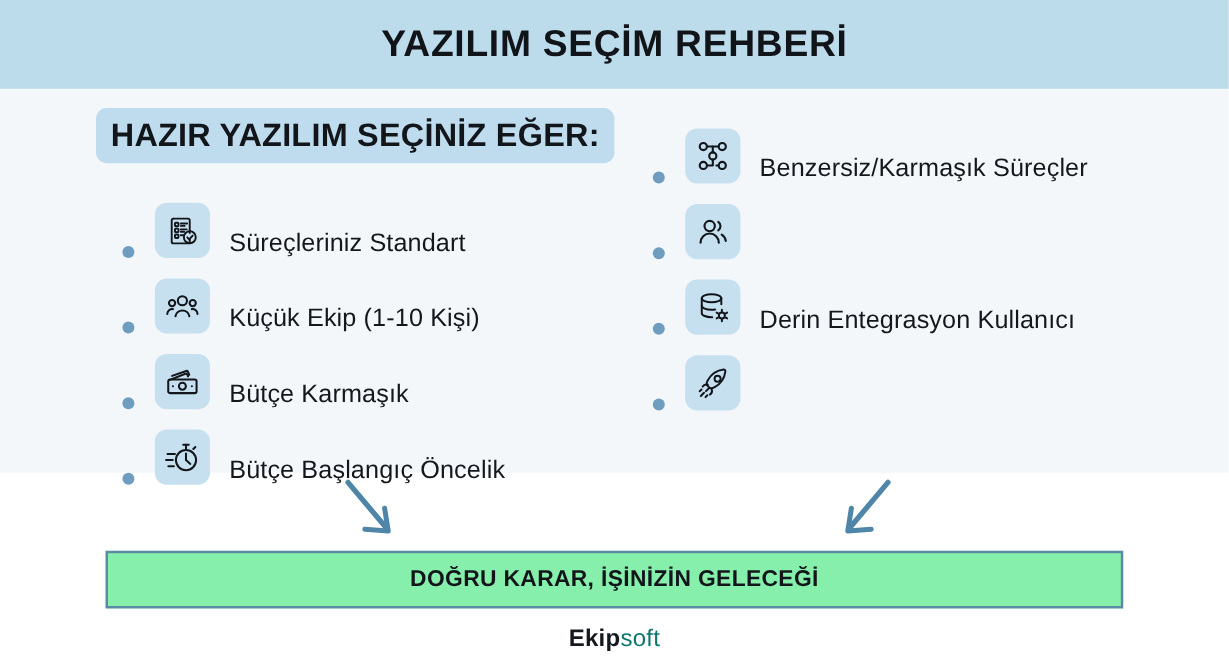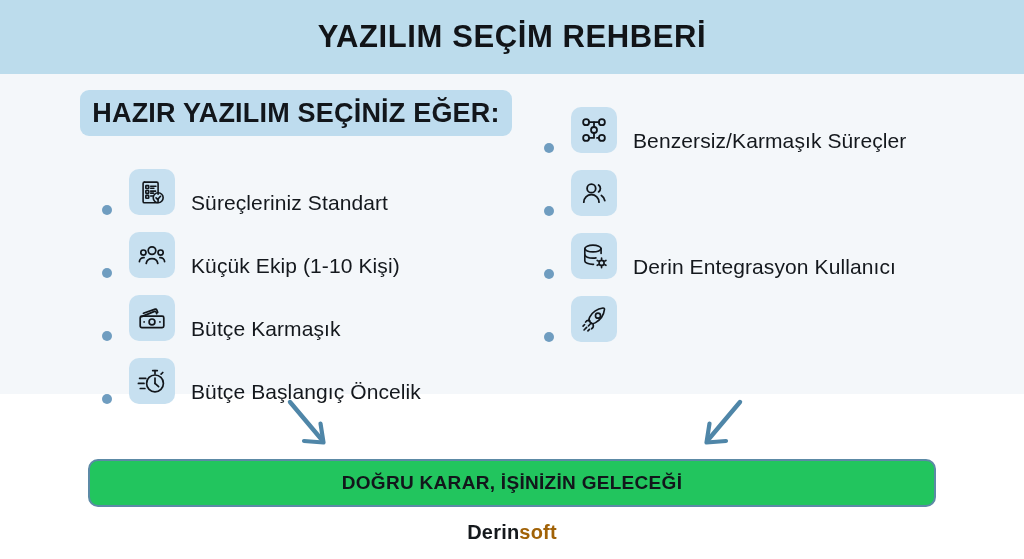--- a/index.html
+++ b/index.html
@@ -101,23 +101,23 @@
   
   .arrow { position: absolute; }
   .arrow.left-arrow  { left: 282px; top: 396px; }
   .arrow.right-arrow { left: 692px; top: 396px; }
 
   
   .bottom-banner {
     position: absolute;
     left: 88px; top: 459px;
     width: 848px; height: 48px;
-    background: #22c55e;
+    background: #86efac;
     border: 2px solid #5c8aa6;
-    border-radius: 10px;
+    border-radius: 0;
     display: flex;
     align-items: center;
     justify-content: center;
   }
   .bottom-banner .bottom-text {
     font-size: 19px;
     font-weight: bold;
     color: #12161b;
     letter-spacing: 0.3px;
   }
@@ -125,21 +125,21 @@
   
   .logo {
     position: absolute;
     left: 0; top: 521px;
     width: 1024px;
     text-align: center;
     font-size: 20px;
     letter-spacing: 0.2px;
   }
   .logo .logo-primary { color: #15191d; font-weight: bold; }
-  .logo .logo-secondary { color: #a16207; font-weight: bold; }
+  .logo .logo-secondary { color: #0f766e; font-weight: normal; }
 
   
   .sparkle {
     position: absolute;
     left: 963px; top: 508px;
   }
 </style>
 </head>
 <body>
 
@@ -302,21 +302,21 @@
       <path d="M48 6 L16 44"></path>
       <path d="M34 45 L14.5 46.5 L17.5 27.5" stroke-width="4.2"></path>
     </svg>
   </div>
 
   <div class="bottom-banner">
     <span class="bottom-text">DOĞRU KARAR, İŞİNİZİN GELECEĞİ</span>
   </div>
 
   <div class="logo">
-    <span class="logo-primary">Derin</span><span class="logo-secondary">soft</span>
+    <span class="logo-primary">Ekip</span><span class="logo-secondary">soft</span>
   </div>
 
   <div class="sparkle">
     <svg width="44" height="44" viewBox="0 0 44 44" fill="#ffffff" opacity="0.95">
       <path d="M22 3 C23.6 13.2 30.8 20.4 41 22 C30.8 23.6 23.6 30.8 22 41 C20.4 30.8 13.2 23.6 3 22 C13.2 20.4 20.4 13.2 22 3 Z"></path>
     </svg>
   </div>
 
 </div>
 

